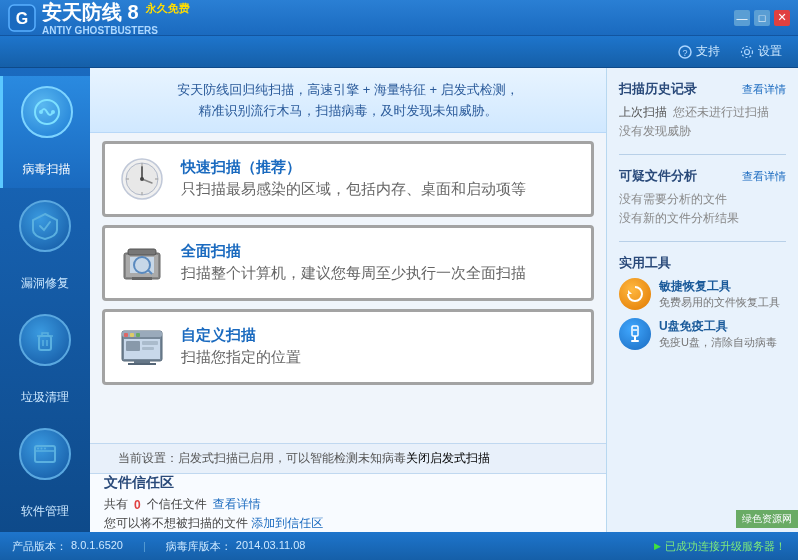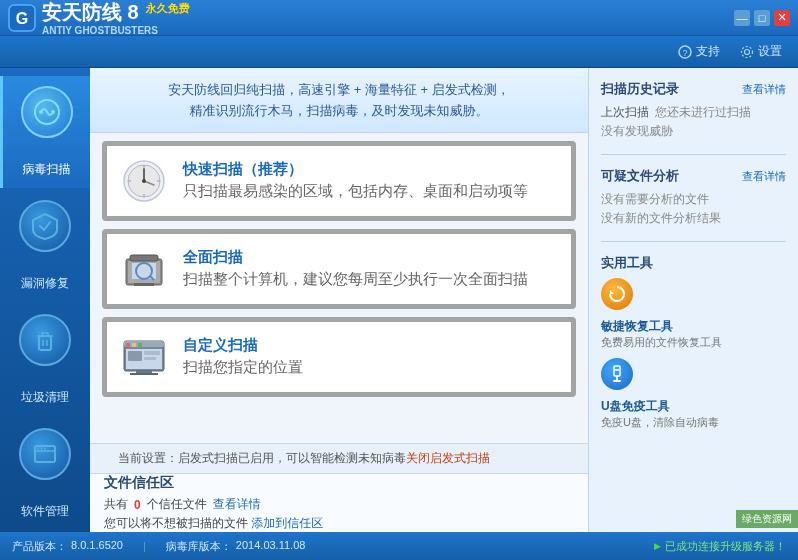--- a/index.html
+++ b/index.html
@@ -154,21 +154,21 @@
     .scan-options {
       flex: 1;
       padding: 8px 12px;
       display: flex;
       flex-direction: column;
       gap: 8px;
       overflow: hidden;
     }
     .scan-option {
       background: white;
-      border: 5px solid #a3a3a3;
+      border: 3px solid #a3a3a3;
       border-radius: 4px;
       padding: 10px 12px;
       display: flex;
       align-items: center;
       gap: 14px;
       cursor: pointer;
     }
     .scan-option .option-icon {
       width: 50px;
       height: 50px;
@@ -192,21 +192,21 @@
     .content-footer {
       padding: 6px 28px;
       font-size: 12px;
       color: #555;
       background: #e8f0fa;
       border-top: 1px solid #c0d8f0;
       display: flex;
       align-items: center;
     }
     .content-footer a {
-      color: #c2410c;
+      color: #000000;
       cursor: pointer;
       text-decoration: none;
     }
 
     
     .trust-zone {
       padding: 0 14px;
       background: #f8fbff;
       border-top: 1px solid #c0d8f0;
     }
@@ -230,21 +230,21 @@
       text-decoration: none;
     }
     .trust-zone .trust-row2 {
       font-size: 12px;
       color: #444;
       margin-top: 2px;
     }
 
     
     .right-panel {
-      width: 210px;
+      width: 192px;
       background: #e8f2fc;
       border-left: 1px solid #b8d8f0;
       padding: 12px 12px;
       display: flex;
       flex-direction: column;
       gap: 10px;
     }
     .panel-section { }
     .panel-section .section-header {
       display: flex;
@@ -278,21 +278,20 @@
       border-top: 1px solid #b8d0e8;
       margin: 2px 0;
     }
 
     
     .tool-item {
       display: flex;
       align-items: flex-start;
       gap: 8px;
       margin-bottom: 8px;
-      flex-direction: column;
     }
     .tool-icon {
       width: 32px;
       height: 32px;
       flex-shrink: 0;
       border-radius: 50%;
       display: flex;
       align-items: center;
       justify-content: center;
     }

